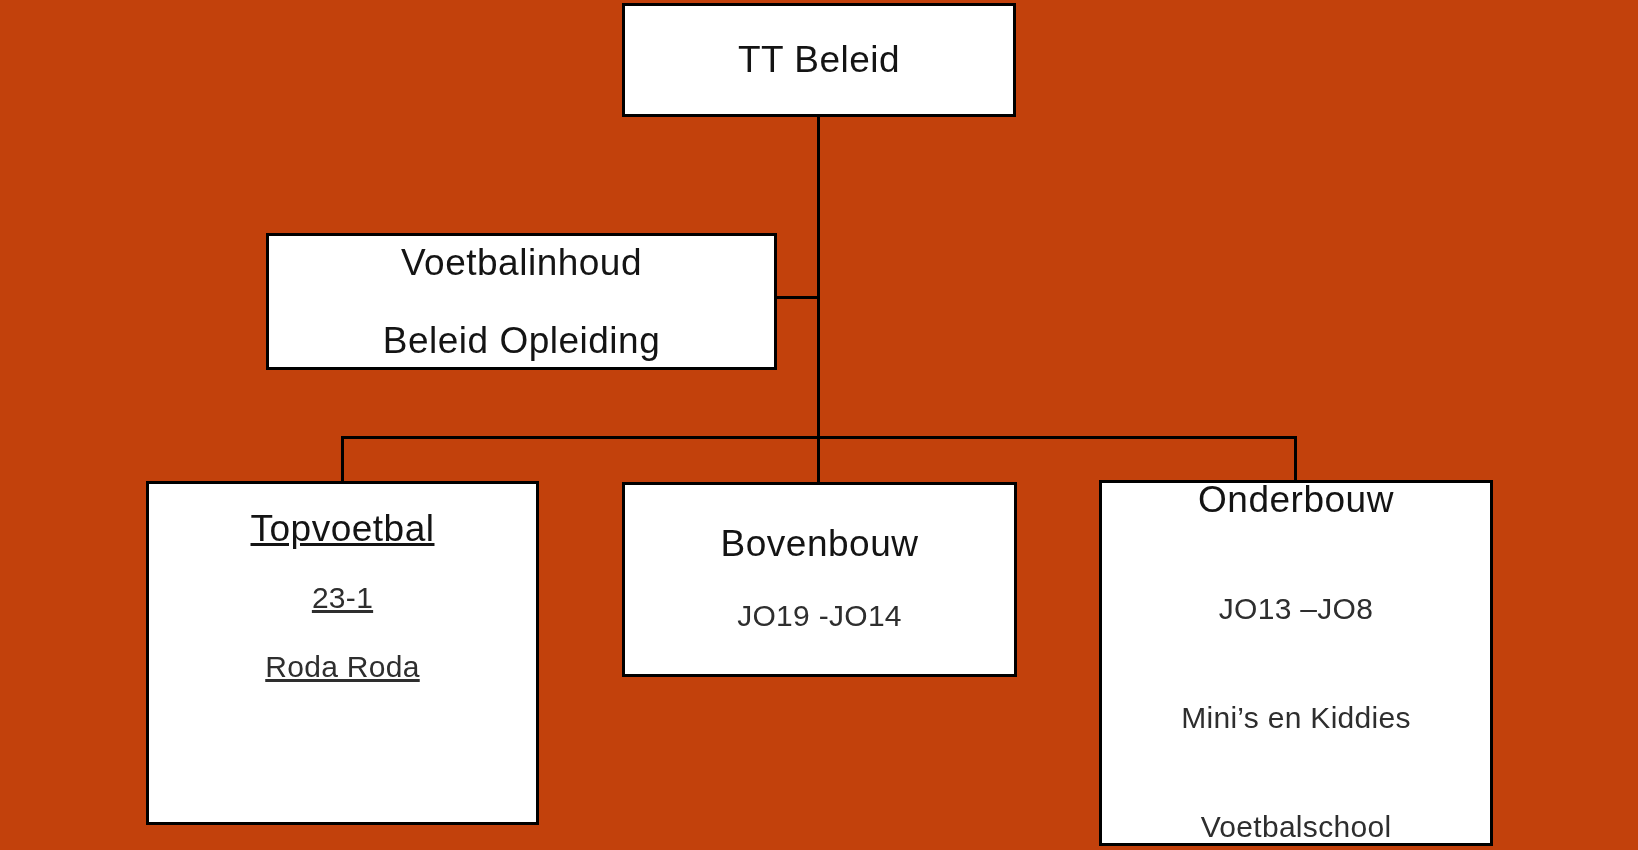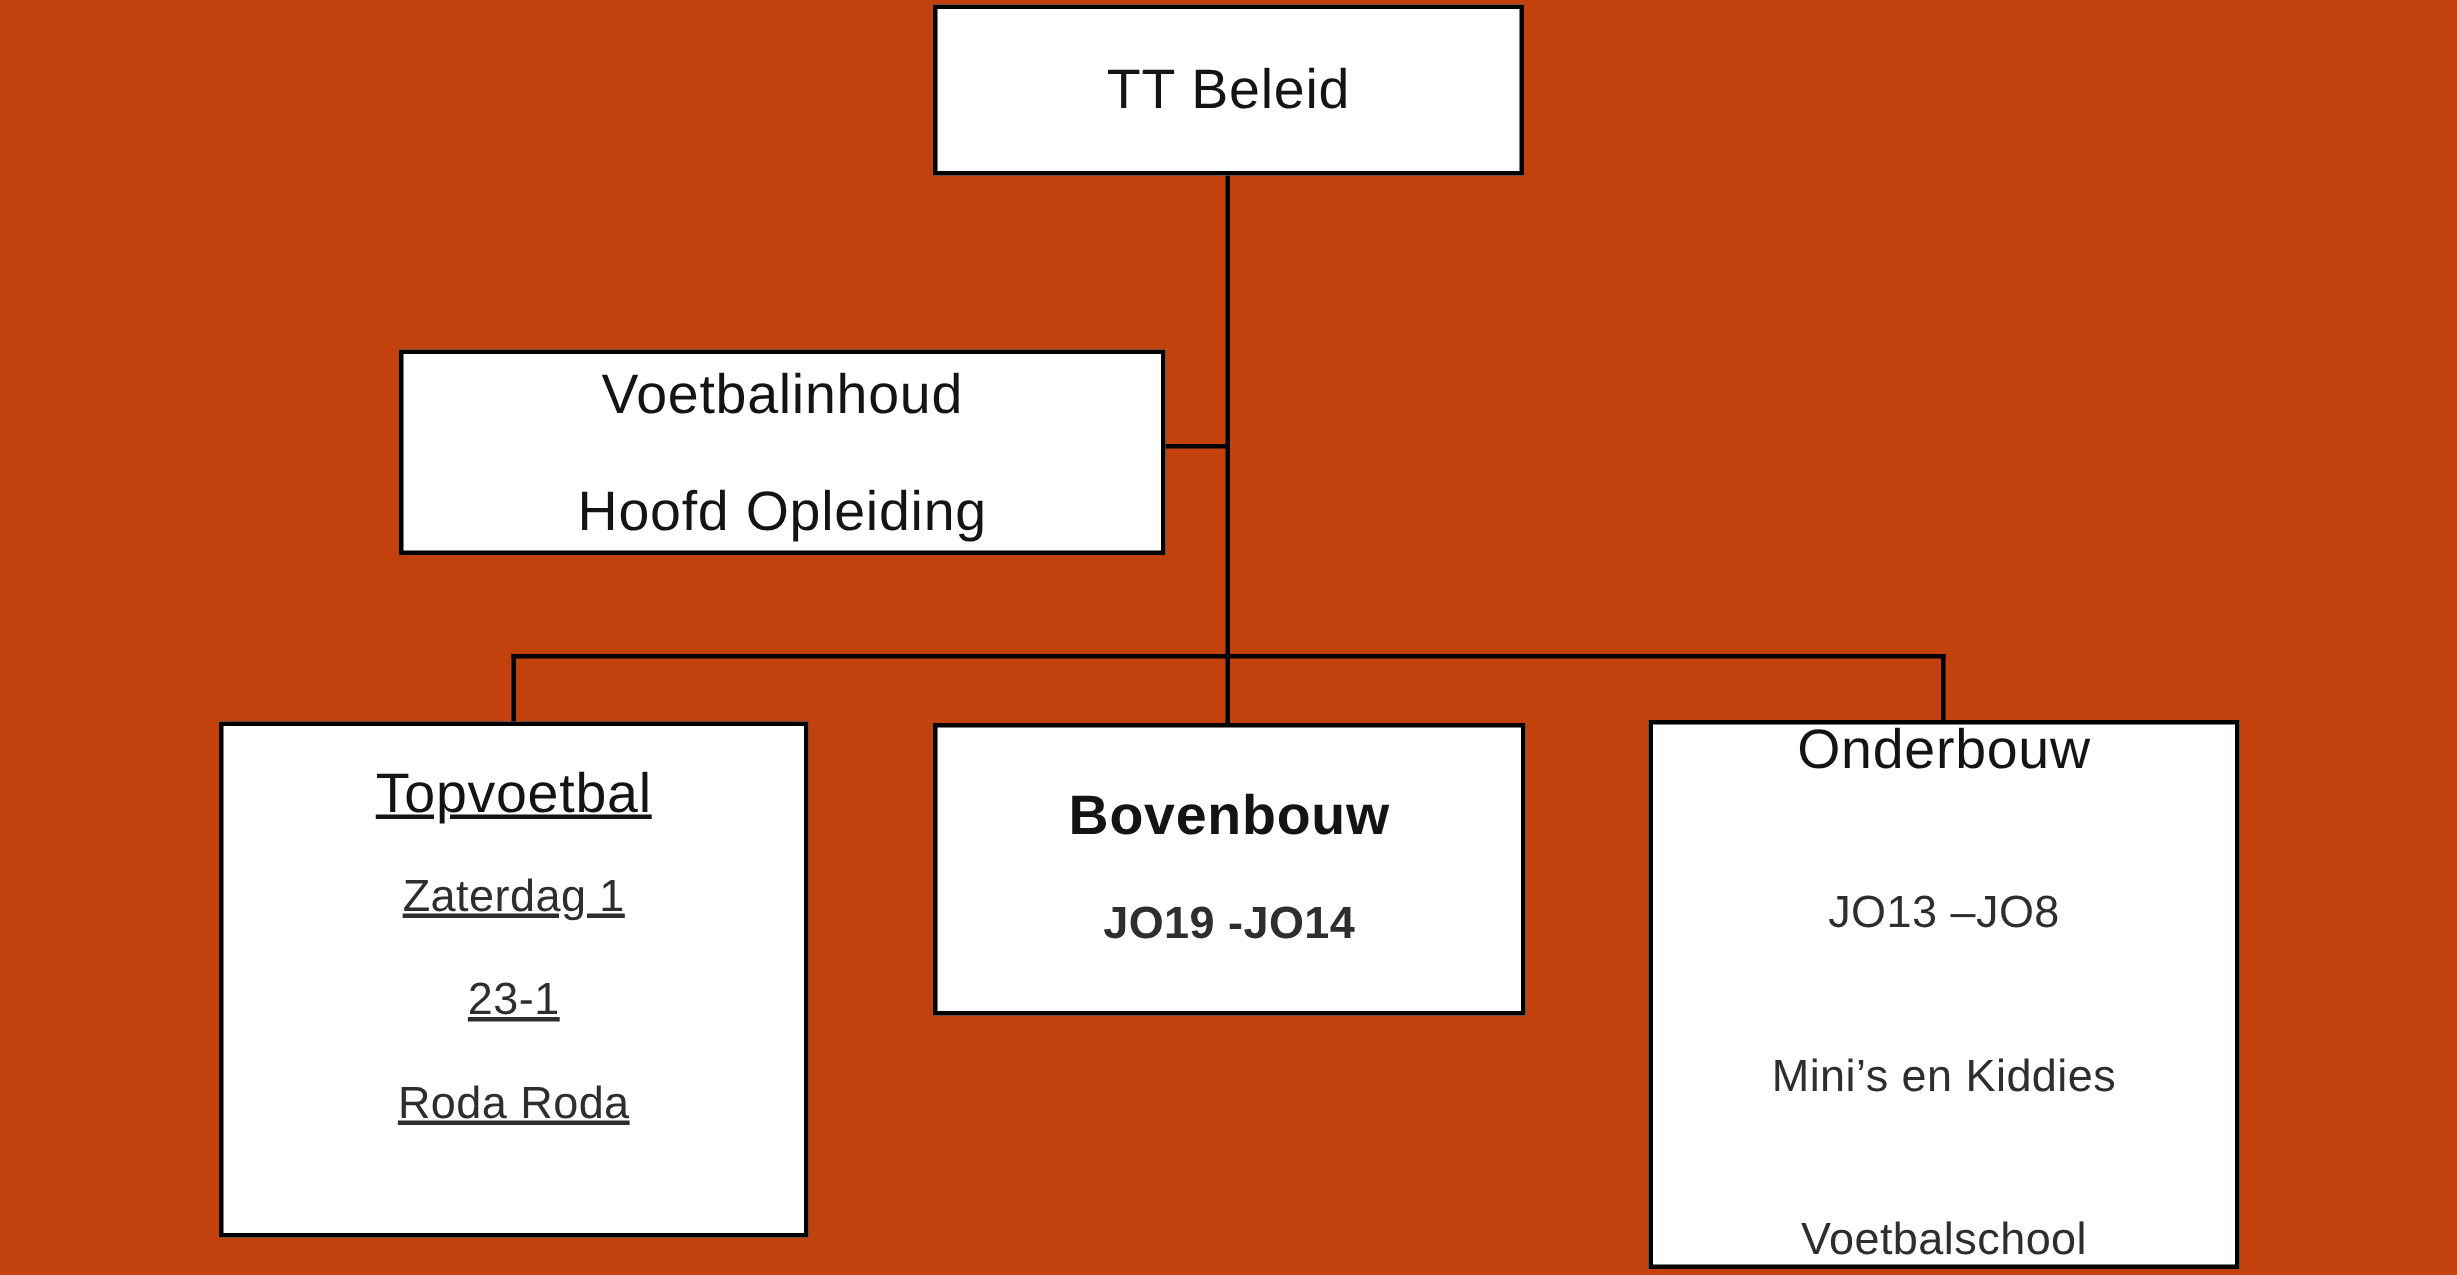--- a/index.html
+++ b/index.html
@@ -48,21 +48,21 @@
 
   
   #box-staff  { left: 266px;  top: 233px; width: 511px; height: 137px; }
   #box-staff .title { line-height: 78px; }
 
   
   #box-topvoetbal { left: 146px; top: 481px; width: 393px; height: 344px;
                     justify-content: flex-start; padding-top: 10px; }
   #box-topvoetbal .line { line-height: 69px; text-decoration: underline; }
 
-  #box-bovenbouw  { left: 622px; top: 482px; width: 395px; height: 195px; font-weight: bold; }
+  #box-bovenbouw  { left: 622px; top: 482px; width: 395px; height: 195px; }
   #box-bovenbouw .line { line-height: 72px; }
 
   #box-onderbouw  { left: 1099px; top: 480px; width: 394px; height: 366px; gap: 40px; }
   #box-onderbouw .line { line-height: 69px; }
 
   
   #conn-trunk      { left: 817px;  top: 115px; width: 3px;   height: 368px; }
   #conn-jog        { left: 775px;  top: 296px; width: 44px;  height: 3px;  }
   #conn-rail       { left: 341px;  top: 436px; width: 956px; height: 3px;  }
   #conn-stub-left  { left: 341px;  top: 436px; width: 3px;   height: 47px; }
@@ -78,26 +78,25 @@
   <div class="connector" id="conn-rail"></div>
   <div class="connector" id="conn-stub-left"></div>
   <div class="connector" id="conn-stub-right"></div>
 
   <div class="box" id="box-root">
     <div class="line title">TT Beleid</div>
   </div>
 
   <div class="box" id="box-staff">
     <div class="line title">Voetbalinhoud</div>
-    <div class="line title">Hoofd Opleiding</div>
+    <div class="line title">Beleid Opleiding</div>
   </div>
 
   <div class="box" id="box-topvoetbal">
     <div class="line title">Topvoetbal</div>
-    <div class="line sub">Zaterdag 1</div>
     <div class="line sub">23-1</div>
     <div class="line sub">Roda Roda</div>
   </div>
 
   <div class="box" id="box-bovenbouw">
     <div class="line title">Bovenbouw</div>
     <div class="line sub">JO19 -JO14</div>
   </div>
 
   <div class="box" id="box-onderbouw">

